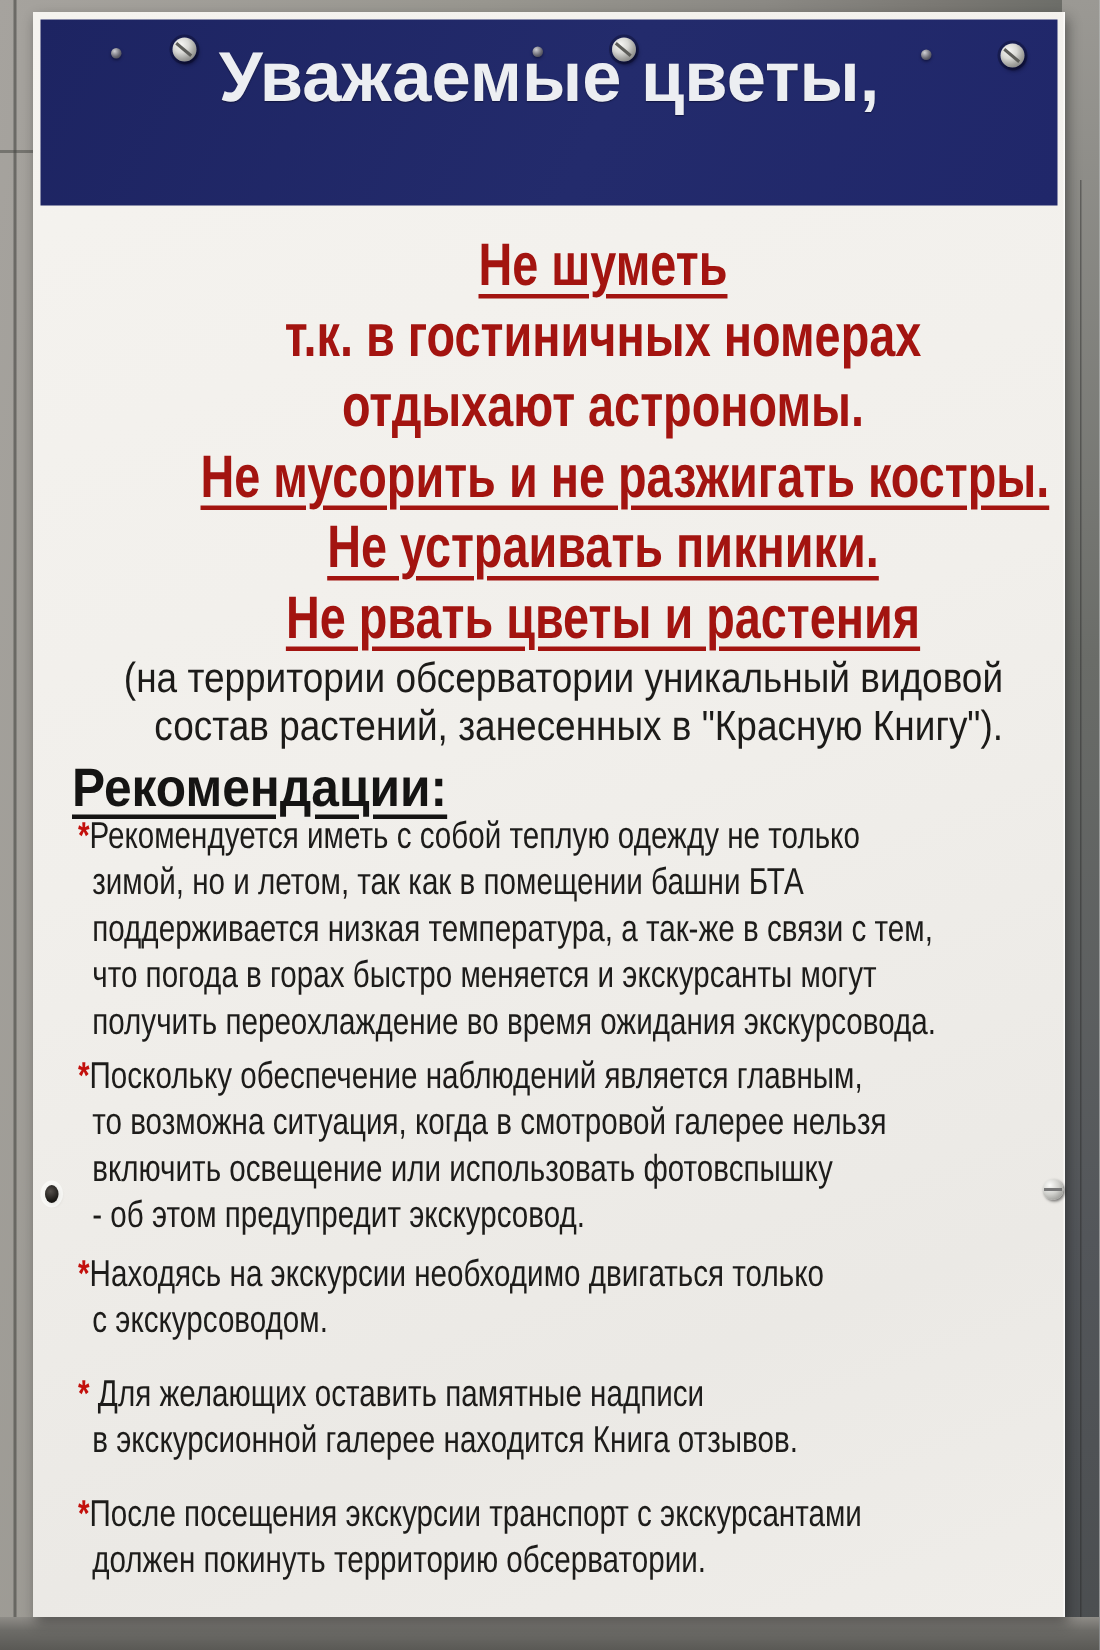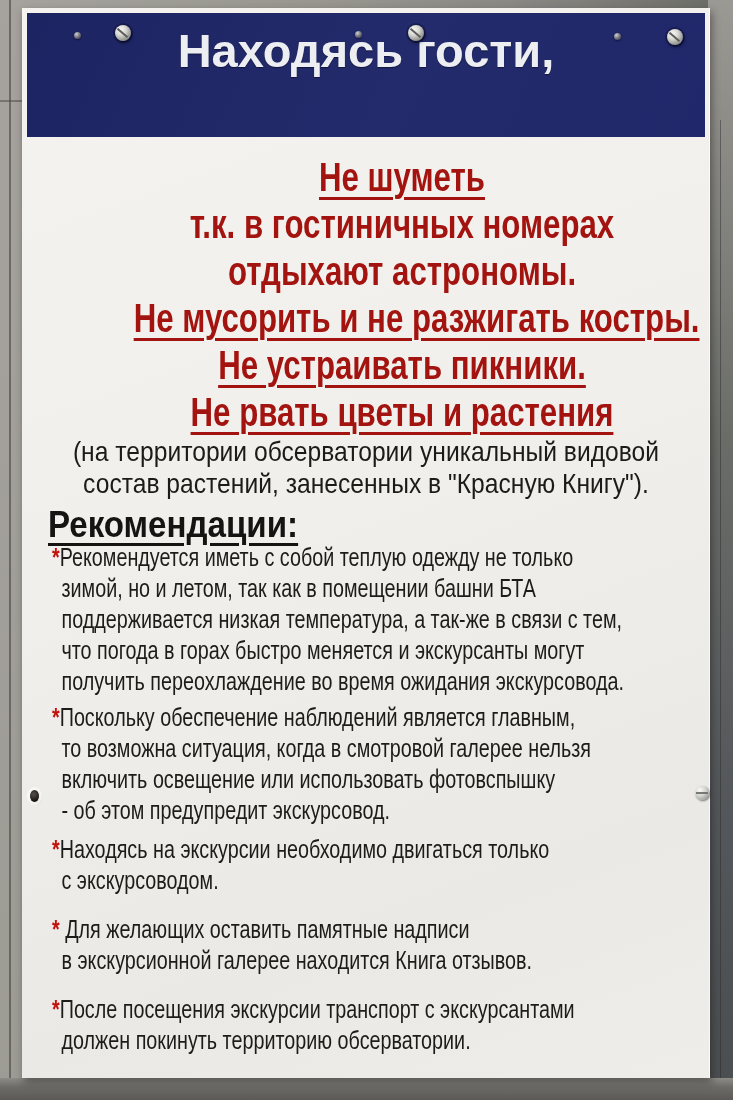--- a/index.html
+++ b/index.html
@@ -50,21 +50,21 @@
     box-shadow:1px 1px 2px rgba(0,0,0,.5);}
   .side-screw::after{content:"";position:absolute;left:1px;top:6px;width:12px;height:2px;background:#777;}
 
   
   .rules{position:absolute;left:0;top:146px;width:688px;text-align:center;color:#a31410;
     font-weight:bold;font-size:40px;line-height:47px;margin-left:36px;}
   .rule-line{transform:scaleX(.78);transform-origin:50% 0;white-space:nowrap;}
   .u{text-decoration:underline;text-decoration-thickness:3px;text-underline-offset:6px;}
 
   
-  .note{position:absolute;left:0;top:428px;width:688px;text-align:center;color:#1c1b19;
+  .note{position:absolute;left:0;top:428px;width:688px;text-align:right;color:#1c1b19;
     font-size:28px;line-height:32px;font-weight:500;}
   .note-line{transform:scaleX(.88);transform-origin:50% 0;white-space:nowrap;}
 
   
   .rec-heading{position:absolute;left:26px;top:496px;color:#151413;font-weight:bold;font-size:36px;
     text-decoration:underline;text-decoration-thickness:3px;text-underline-offset:6px;
     transform:scaleX(.92);transform-origin:0 0;white-space:nowrap;}
 
   .bullet{position:absolute;left:30px;width:650px;color:#1d1c1a;font-size:25px;line-height:31px;
     transform:scaleX(.79);transform-origin:0 0;}
@@ -84,21 +84,21 @@
 <div class="stage">
   <div class="wall-seam-left"></div>
   <div class="wall-seam-h"></div>
   <div class="wall-right-panel"></div>
   <div class="wall-right-seam"></div>
   <div class="wall-bottom"></div>
 
   <div class="sign">
 
     <div class="band">
-      <div>Находясь гости,</div>
+      <div>Уважаемые цветы,</div>
     </div>
 
     <div class="hole" style="left:52px;top:24px;"></div>
     <div class="screw" style="left:93px;top:17px;"></div>
     <div class="hole" style="left:333px;top:23px;"></div>
     <div class="screw" style="left:386px;top:17px;"></div>
     <div class="hole" style="left:592px;top:25px;"></div>
     <div class="screw" style="left:645px;top:21px;"></div>
 
     <div class="side-hole" style="left:8px;top:782px;"></div>

